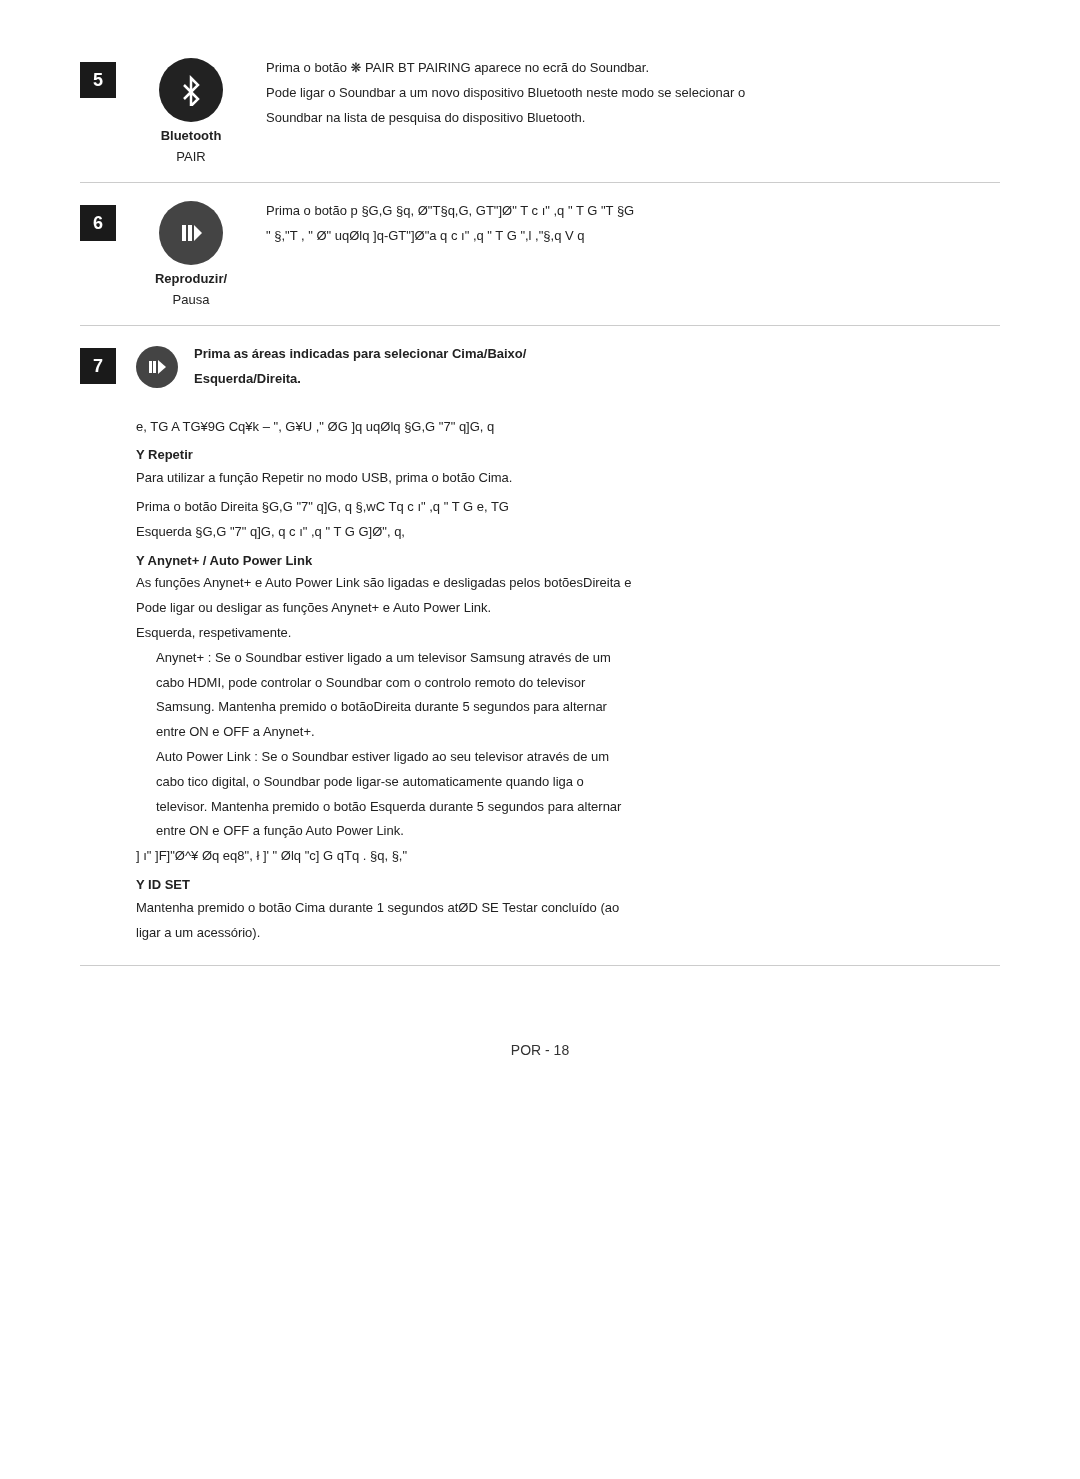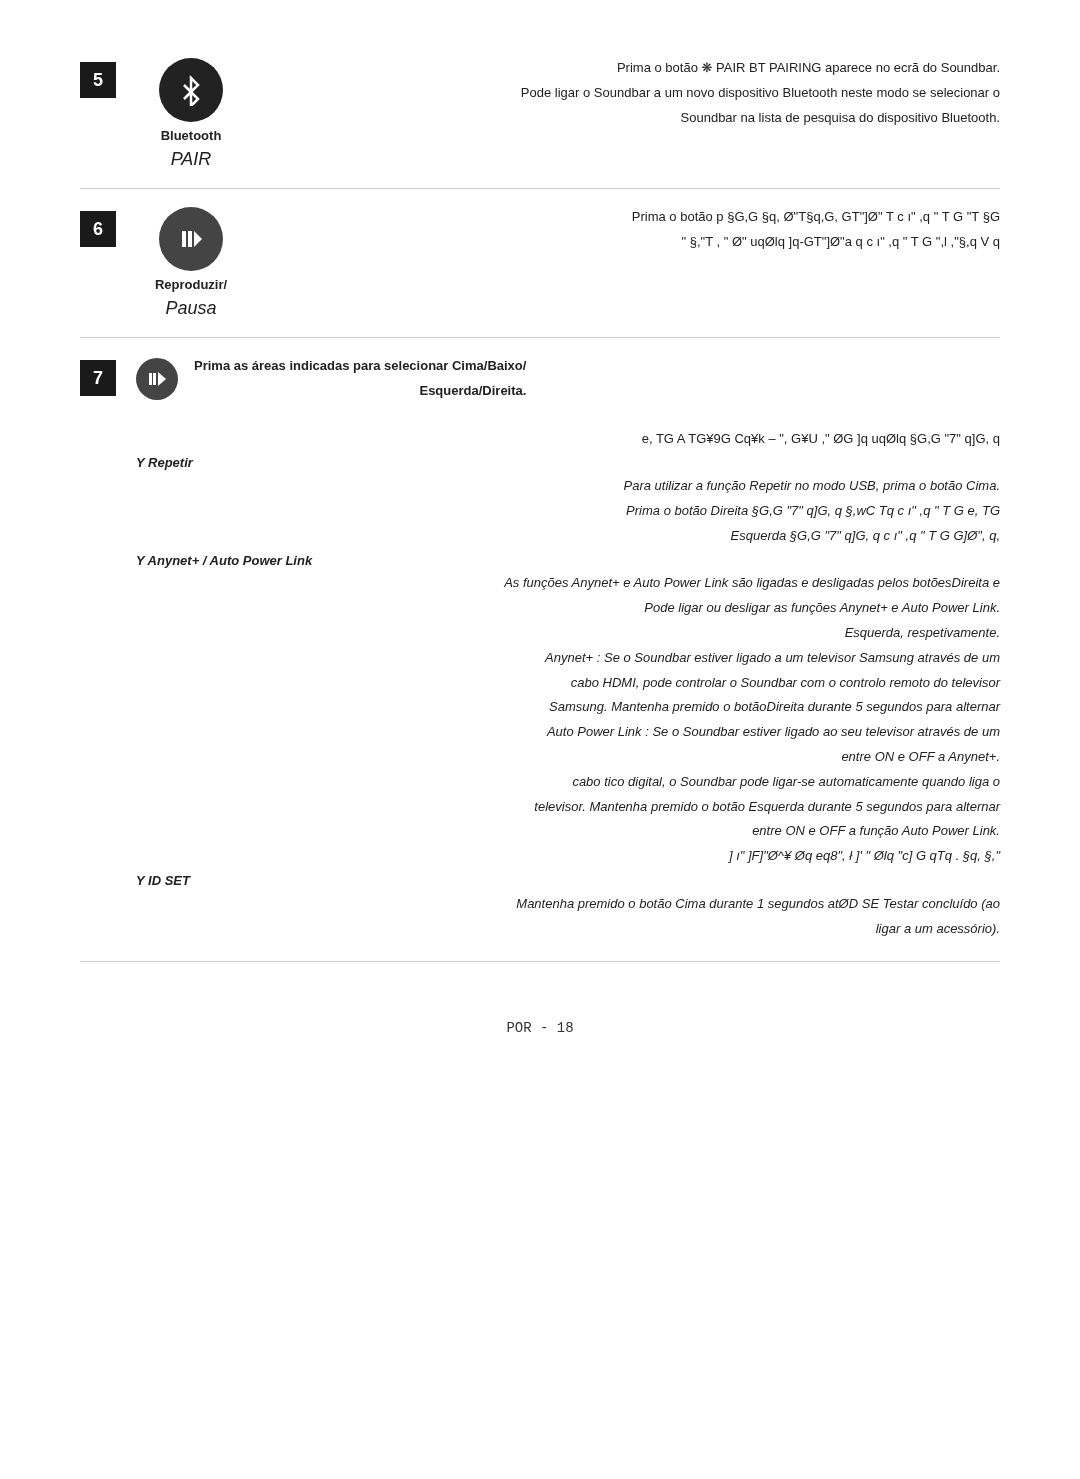--- a/index.html
+++ b/index.html
@@ -48,34 +48,32 @@
       flex-shrink: 0;
       gap: 6px;
     }
 
     .section-icon-area .label {
       font-weight: bold;
       font-size: 13px;
       text-align: center;
     }
     .section-icon-area .label-sub {
-      font-size: 18px;
+      font-size: 13px;
       font-weight: normal;
       text-align: center;
-      font-style: italic;
     }
 
     .section-content {
       flex: 1;
       line-height: 1.6;
     }
 
     .section-content p {
       margin-bottom: 4px;
-      text-align: right;
     }
 
     
     .bt-icon {
       width: 64px;
       height: 64px;
       background: #222;
       border-radius: 50%;
       display: flex;
       align-items: center;
@@ -138,39 +136,37 @@
       justify-content: center;
       color: #fff;
       font-size: 15px;
       flex-shrink: 0;
       margin-top: 2px;
     }
 
     .bold { font-weight: bold; }
 
     .sub-section {
-      margin-top: 0;
-      font-style: italic;
+      margin-top: 8px;
     }
 
     .sub-section .sub-title {
       font-weight: bold;
       margin-bottom: 2px;
     }
 
     .indent {
       margin-left: 20px;
     }
 
     .footer {
       text-align: center;
-      margin-top: 58px;
+      margin-top: 76px;
       font-size: 14px;
       color: #333;
-      font-family: Liberation Mono, monospace;
     }
   </style>
 </head>
 <body>
 
 <div class="page-content">
 
   <div class="section-row">
     <div class="section-number">5</div>
     <div class="section-icon-area">
@@ -245,22 +241,22 @@
       <div class="sub-section">
         <div class="sub-title">
           <span>Y </span><span>Anynet+ / Auto Power Link</span>
         </div>
         <p>As funções Anynet+ e Auto Power Link são ligadas e desligadas pelos botõesDireita e</p>
         <p>Pode ligar ou desligar as funções Anynet+ e Auto Power Link.</p>
         <p>Esquerda, respetivamente.</p>
         <p class="indent">Anynet+ : Se o Soundbar estiver ligado a um televisor Samsung através de um</p>
         <p class="indent">cabo HDMI, pode controlar o Soundbar com o controlo remoto do televisor</p>
         <p class="indent">Samsung. Mantenha premido o botãoDireita durante 5 segundos para alternar</p>
+        <p class="indent">entre ON e OFF a Anynet+.</p>
         <p class="indent">Auto Power Link : Se o Soundbar estiver ligado ao seu televisor através de um</p>
-        <p class="indent">entre ON e OFF a Anynet+.</p>
         <p class="indent">cabo  tico digital, o Soundbar pode ligar-se automaticamente quando liga o</p>
         <p class="indent">televisor. Mantenha premido o botão Esquerda durante 5 segundos para alternar</p>
         <p class="indent">entre ON e OFF a função Auto Power Link.</p>
         <p>] ı"   ]F]"Ø^¥  Øq eq8", ł ]'  " Ølq  "c]  G   qTq .  §q, §,"</p>
       </div>
 
       <div class="sub-section">
         <div class="sub-title">
           <span>Y </span><span>ID SET</span>
         </div>

